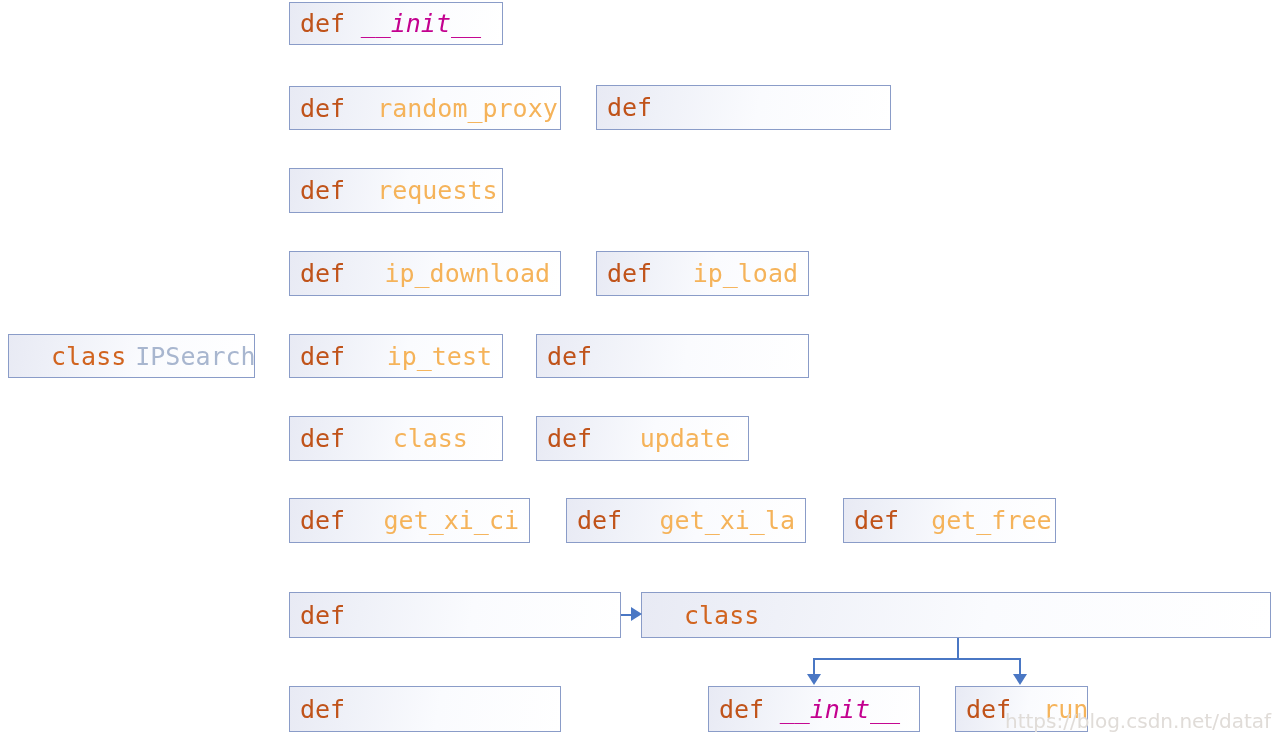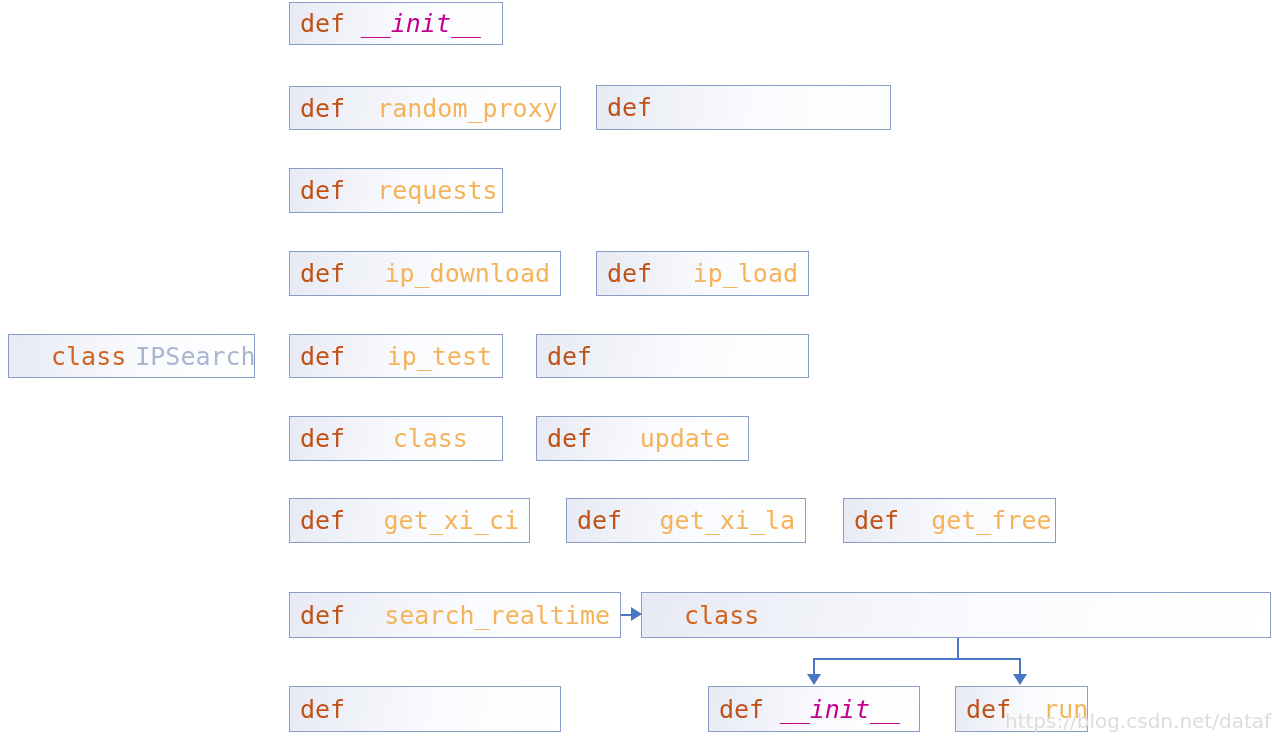--- a/index.html
+++ b/index.html
@@ -152,21 +152,20 @@
 
   <div class="node" style="left:843px; top:498px; width:213px; height:45px;">
     <span class="kw-def">def</span>
       <span class="sp"></span>
       <span class="fn">get_free</span>
   </div>
 
   <div class="node" style="left:289px; top:592px; width:332px; height:46px;">
     <span class="kw-def">def</span>
       <span class="sp"></span>
-      <span class="fn">search_realtime</span>
   </div>
 
   <div class="node" style="left:641px; top:592px; width:630px; height:46px;">
     <span class="kw-class">class</span>
       <span class="sp"></span>
   </div>
 
   <div class="node" style="left:289px; top:686px; width:272px; height:46px;">
     <span class="kw-def">def</span>
       <span class="sp"></span>

